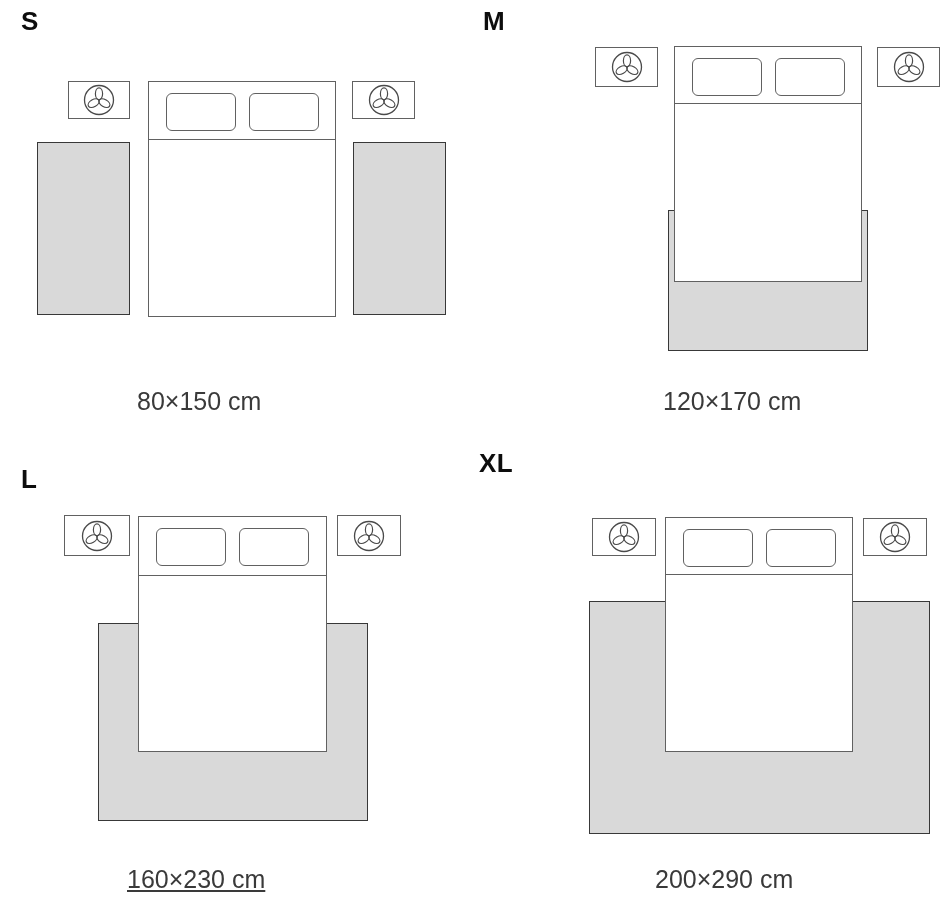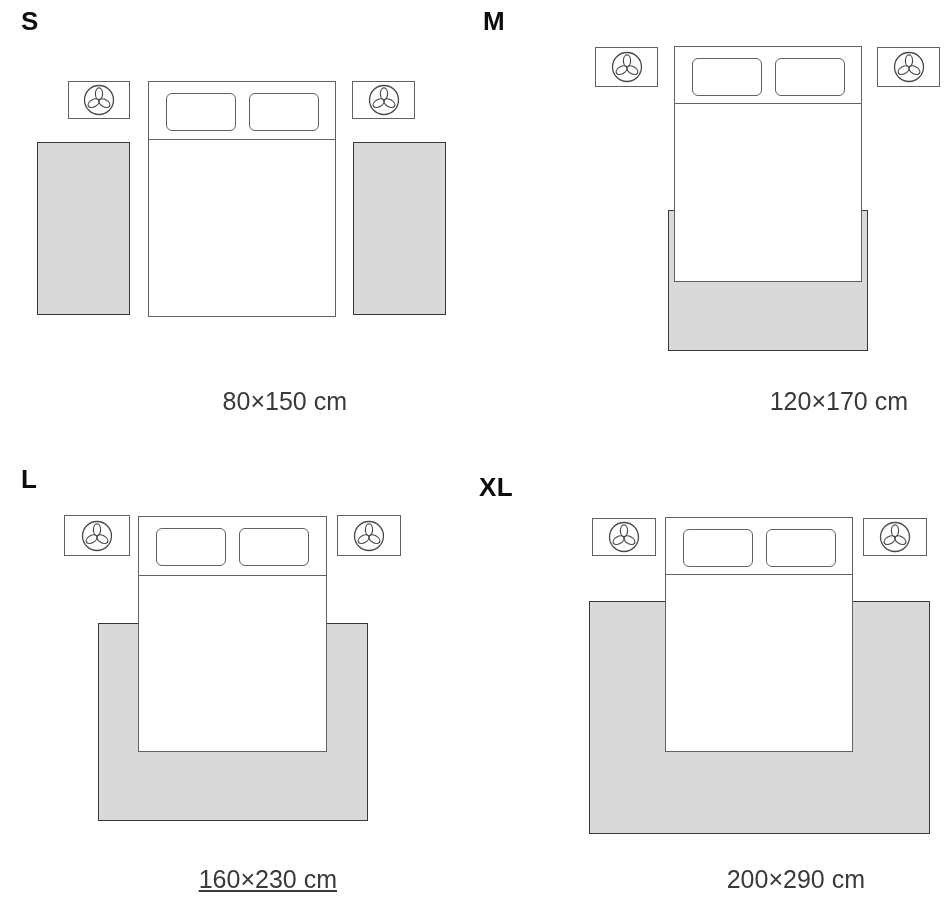--- a/index.html
+++ b/index.html
@@ -7,21 +7,21 @@
   body { font-family:"Liberation Sans", sans-serif; }
   #canvas {
     position:relative; width:950px; height:900px;
     background:#ffffff; overflow:hidden;
   }
   .letter {
     position:absolute; font-weight:700; font-size:26px; line-height:26px;
     color:#0d0d0d; letter-spacing:0.5px;
   }
   .dim {
-    position:absolute; width:210px; text-align:right;
+    position:absolute; width:210px; text-align:left;
     font-size:25px; line-height:26px; color:#3a3a3a;
   }
   .rug {
     position:absolute; background:#d9d9d9;
     border:1.5px solid #383838; z-index:1;
   }
   .bed {
     position:absolute; background:#ffffff;
     border:1px solid #616161; z-index:2;
   }
@@ -50,33 +50,33 @@
   .s-rug-right{ left:353px; top:142px; width:93px;  height:173px; }
   .s-dim      { left:137px; top:388px; }
 
   
   .m-letter   { left:483px; top:8px; }
   .m-ns-left  { left:595px; top:47px;  width:63px;  height:40px; }
   .m-ns-right { left:877px; top:47px;  width:63px;  height:40px; }
   .m-bed      { left:674px; top:46px;  width:188px; height:236px; }
   .m-bed .head{ height:57px; }
   .m-rug      { left:668px; top:210px; width:200px; height:141px; }
-  .m-dim      { left:698px; top:388px; }
+  .m-dim      { left:663px; top:388px; }
 
   
   .l-letter   { left:21px;  top:466px; }
   .l-ns-left  { left:64px;  top:515px; width:66px;  height:41px; }
   .l-ns-right { left:337px; top:515px; width:64px;  height:41px; }
   .l-bed      { left:138px; top:516px; width:189px; height:236px; }
   .l-bed .head{ height:59px; }
   .l-rug      { left:98px;  top:623px; width:270px; height:198px; }
   .l-dim      { left:127px; top:866px;text-decoration:underline; }
 
   
-  .xl-letter   { left:479px; top:474px; }
+  .xl-letter   { left:479px; top:450px; }
   .xl-ns-left  { left:592px; top:518px; width:64px;  height:38px; }
   .xl-ns-right { left:863px; top:518px; width:64px;  height:38px; }
   .xl-bed      { left:665px; top:517px; width:188px; height:235px; }
   .xl-bed .head{ height:57px; }
   .xl-rug      { left:589px; top:601px; width:341px; height:233px; }
   .xl-dim      { left:655px; top:866px; }
 
   
   .pillow.p1 { left:17px;  top:11px; width:70px; height:38px; }
   .pillow.p2 { left:100px; top:11px; width:70px; height:38px; }

